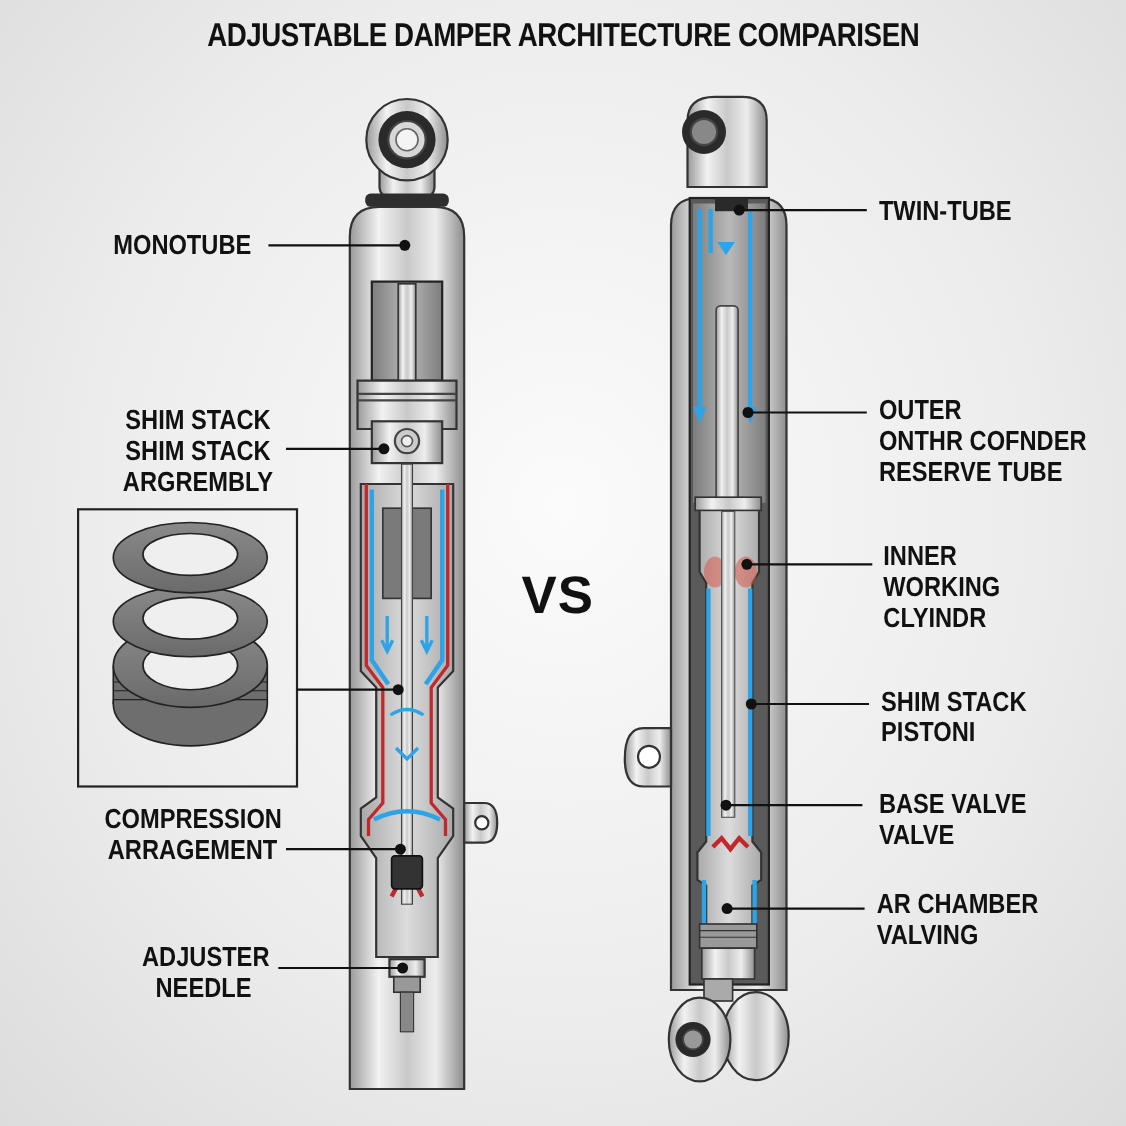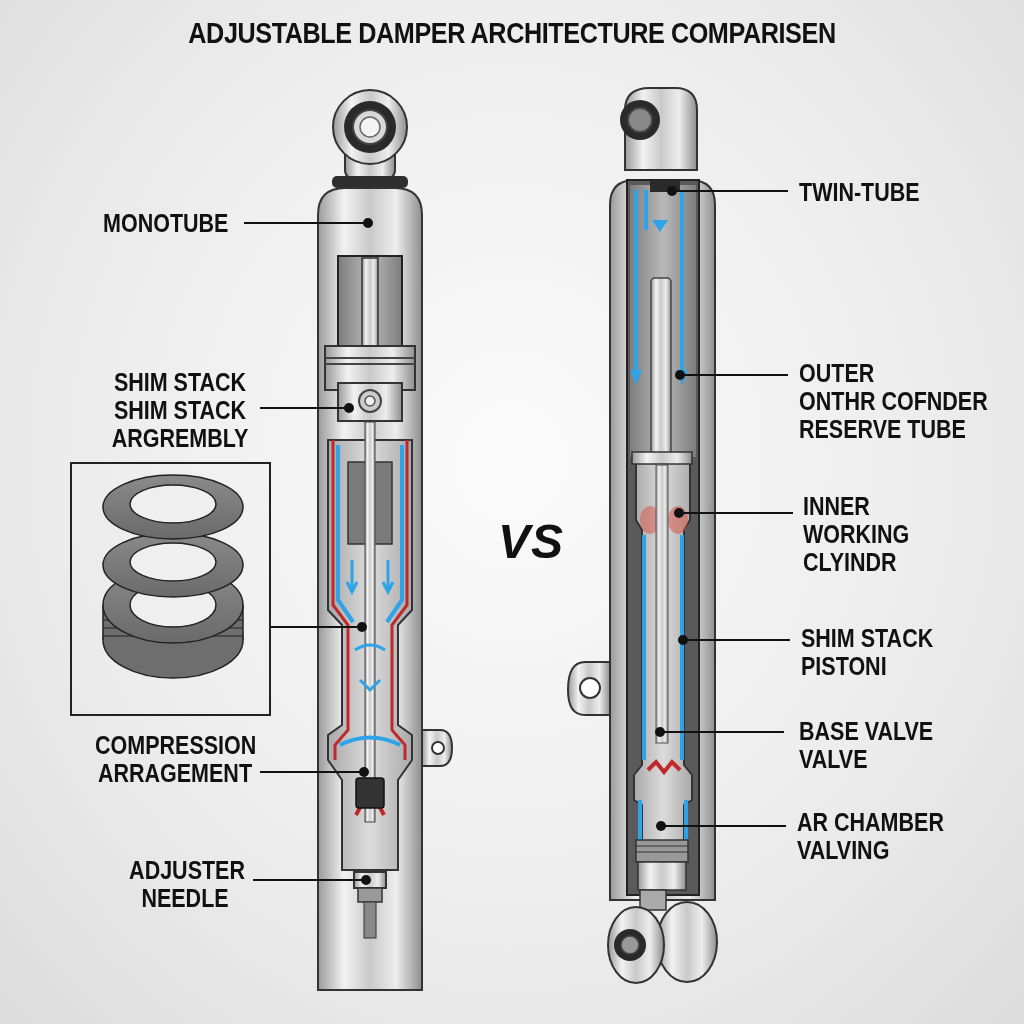--- a/index.html
+++ b/index.html
@@ -3,21 +3,21 @@
 <meta charset="utf-8">
 <style>
   html,body{margin:0;padding:0;}
   body{width:1024px;height:1024px;overflow:hidden;position:relative;
     background:radial-gradient(ellipse at 50% 45%, #fbfbfb 0%, #ececec 60%, #dcdcdc 100%);
     font-family:"Liberation Sans", sans-serif;}
   .title{position:absolute;left:0;right:0;top:16px;text-align:center;font-size:30px;font-weight:bold;
     color:#111;transform:scaleX(0.84);letter-spacing:-0.5px;}
   .lbl{position:absolute;color:#111;font-weight:bold;font-size:25px;line-height:28px;transform-origin:left top;transform:scaleX(0.86);white-space:nowrap;}
   .lbl.c{text-align:center;transform-origin:center top;}
-  .vs{position:absolute;left:498px;top:514px;font-size:48px;font-weight:bold;color:#111;letter-spacing:1px;font-style:italic;}
+  .vs{position:absolute;left:474px;top:514px;font-size:48px;font-weight:bold;color:#111;letter-spacing:1px;}
   svg{position:absolute;left:0;top:0;}
 </style>
 </head>
 <body>
 
 <div class="title">ADJUSTABLE DAMPER ARCHITECTURE COMPARISEN</div>
 
 <svg width="1024" height="1024" viewBox="0 0 1024 1024">
   <defs>
     <linearGradient id="metal" x1="0" x2="1" y1="0" y2="0">

